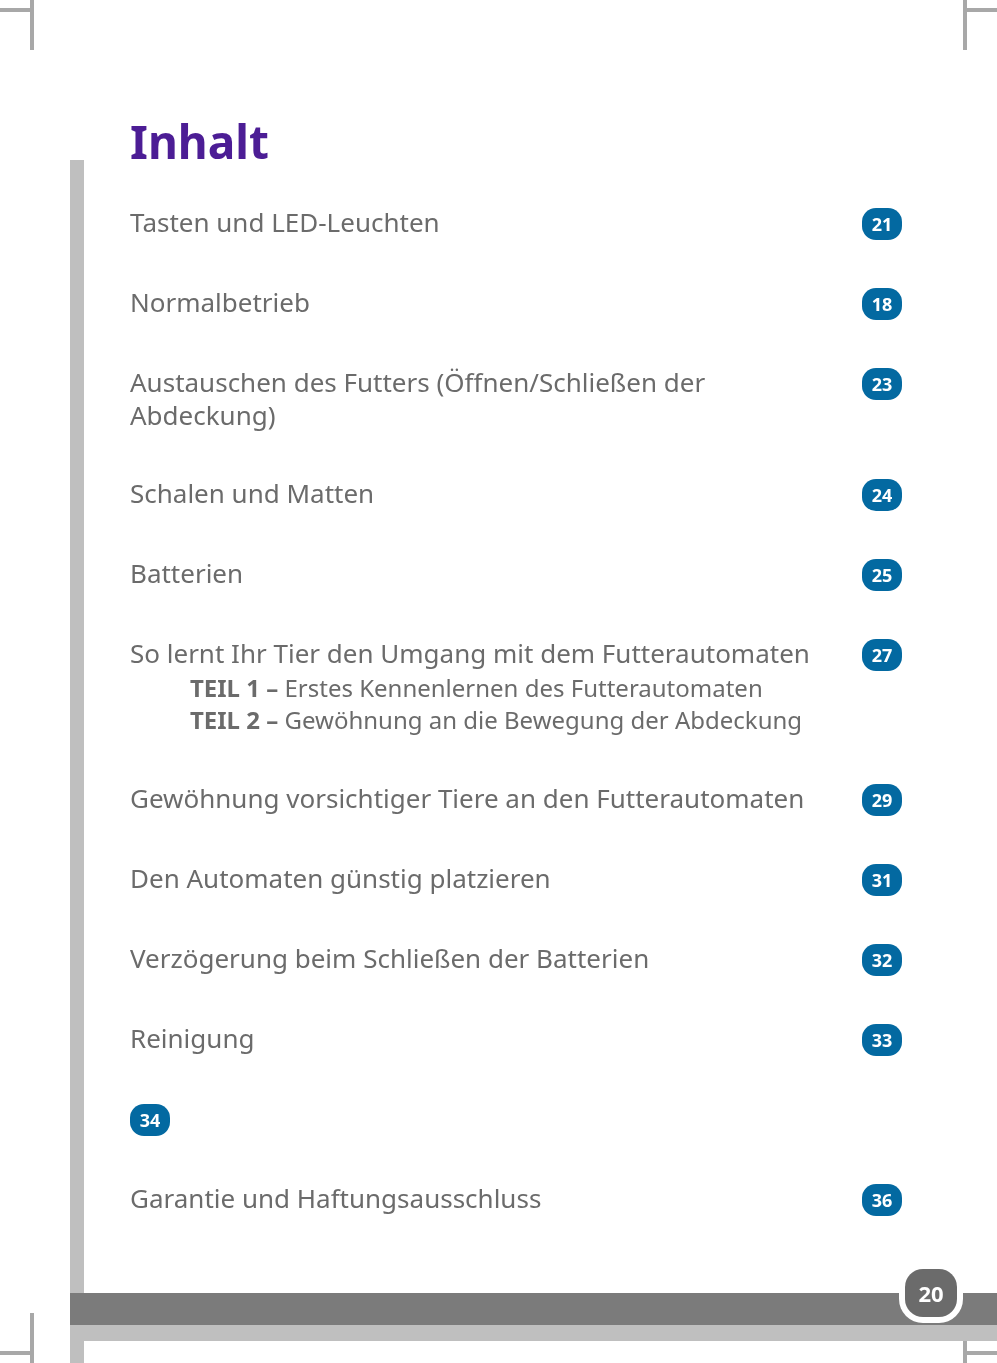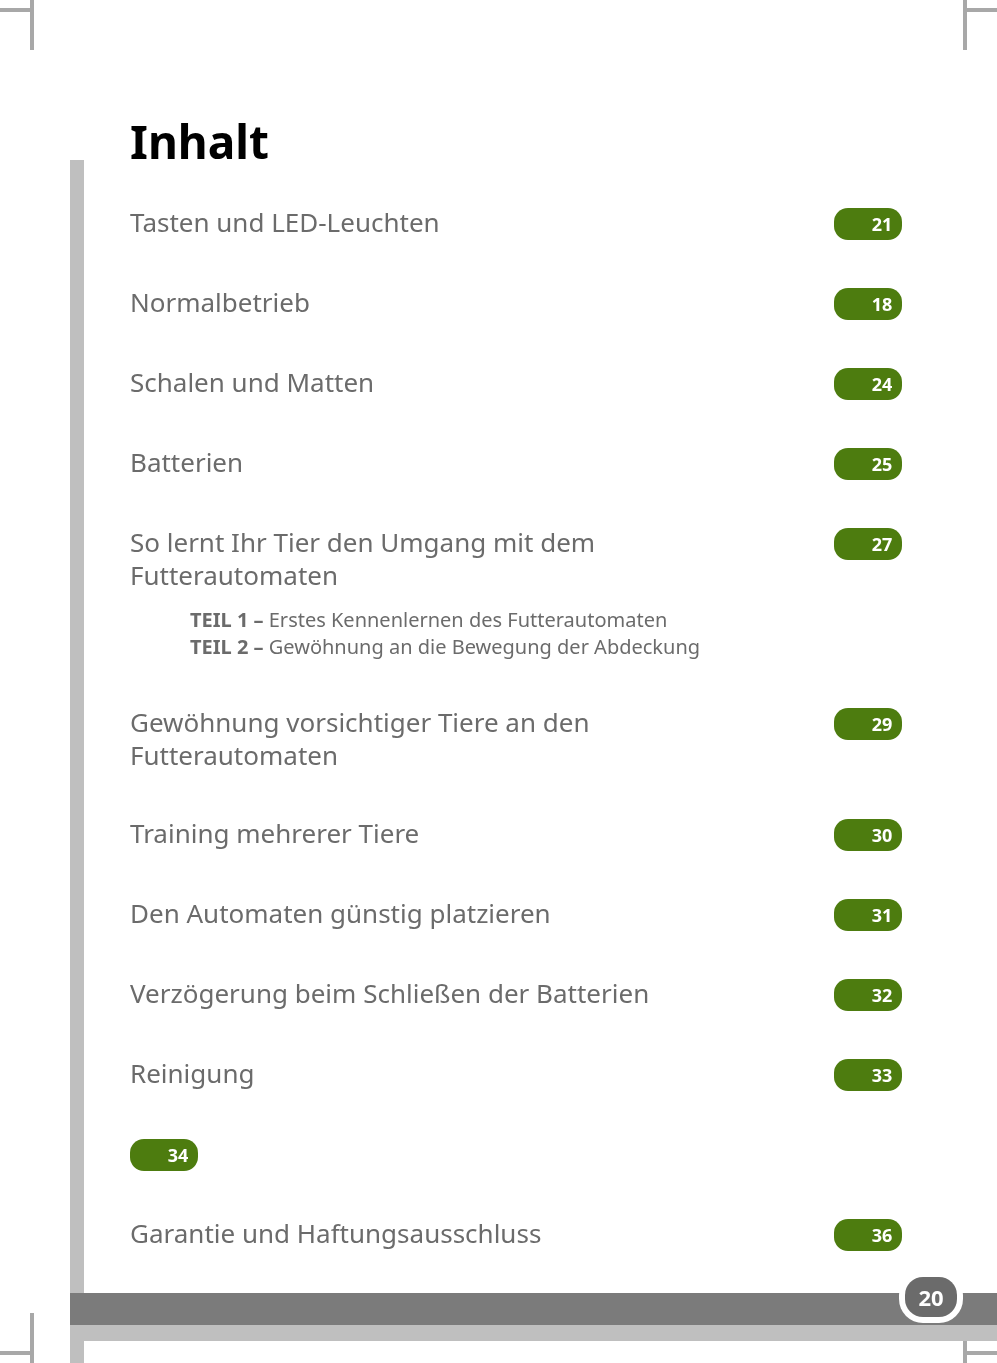--- a/index.html
+++ b/index.html
@@ -42,21 +42,21 @@
     position: absolute;
     left: 130px;
     right: 95px;
     top: 110px;
     bottom: 80px;
   }
 
   .title {
     font-size: 46px;
     font-weight: 700;
-    color: #000000;
+    color: #4c1d95;
     margin: 0 0 34px 0;
   }
 
   .toc {
     display: flex;
     flex-direction: column;
     gap: 46px;
   }
 
   .row {
@@ -70,42 +70,41 @@
     flex: 1 1 auto;
   }
 
   .entry-title {
     font-size: 26px;
     color: #6b6b6b;
     line-height: 1.25;
   }
 
   .entry-sub {
-    margin-top: 15px;
+    margin-top: 2px;
     padding-left: 60px;
-    font-size: 20px;
+    font-size: 24px;
     color: #6b6b6b;
     line-height: 1.35;
   }
   .entry-sub .bold { font-weight: 700; }
 
   .page-chip {
     flex: 0 0 auto;
     width: 40px;
     height: 32px;
     border-radius: 14px;
-    background: #4d7c0f;
+    background: #0369a1;
     color: #ffffff;
     font-weight: 700;
     font-size: 18px;
     display: flex;
     align-items: center;
     justify-content: center;
     margin-top: 2px;
-    padding-left: 28px;
   }
 
   
   .bottom-bar-dark {
     position: absolute;
     left: 70px;
     right: 0;
     bottom: 38px;
     height: 32px;
     background: #7b7b7b;
@@ -116,21 +115,21 @@
     right: 0;
     bottom: 22px;
     height: 16px;
     background: #bfbfbf;
   }
   .bottom-page-chip {
     position: absolute;
     right: 40px;
     bottom: 46px;
     width: 52px;
-    height: 40px;
+    height: 48px;
     border-radius: 18px;
     background: #6b6b6b;
     color: #ffffff;
     font-weight: 700;
     font-size: 22px;
     display: flex;
     align-items: center;
     justify-content: center;
     box-shadow: 0 0 0 6px #ffffff;
   }
@@ -161,20 +160,26 @@
       <div class="page-chip">21</div>
     </div>
 
     <div class="row">
       <div class="entry-text">
         <div class="entry-title">Normalbetrieb</div>
       </div>
       <div class="page-chip">18</div>
     </div>
 
+    <div class="row">
+      <div class="entry-text">
+        <div class="entry-title">Austauschen des Futters (Öffnen/Schließen der Abdeckung)</div>
+      </div>
+      <div class="page-chip">23</div>
+    </div>
 
     <div class="row">
       <div class="entry-text">
         <div class="entry-title">Schalen und Matten</div>
       </div>
       <div class="page-chip">24</div>
     </div>
 
     <div class="row">
       <div class="entry-text">
@@ -195,26 +200,20 @@
       <div class="page-chip">27</div>
     </div>
 
     <div class="row">
       <div class="entry-text">
         <div class="entry-title">Gewöhnung vorsichtiger Tiere an den Futterautomaten</div>
       </div>
       <div class="page-chip">29</div>
     </div>
 
-    <div class="row">
-      <div class="entry-text">
-        <div class="entry-title">Training mehrerer Tiere</div>
-      </div>
-      <div class="page-chip">30</div>
-    </div>
 
     <div class="row">
       <div class="entry-text">
         <div class="entry-title">Den Automaten günstig platzieren</div>
       </div>
       <div class="page-chip">31</div>
     </div>
 
     <div class="row">
       <div class="entry-text">

